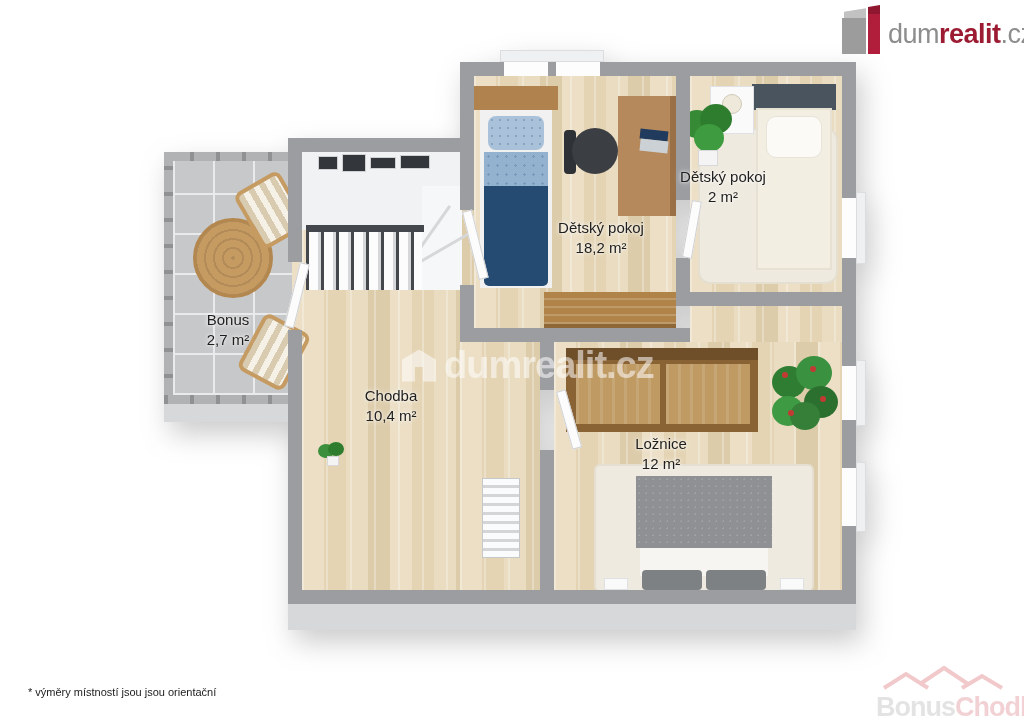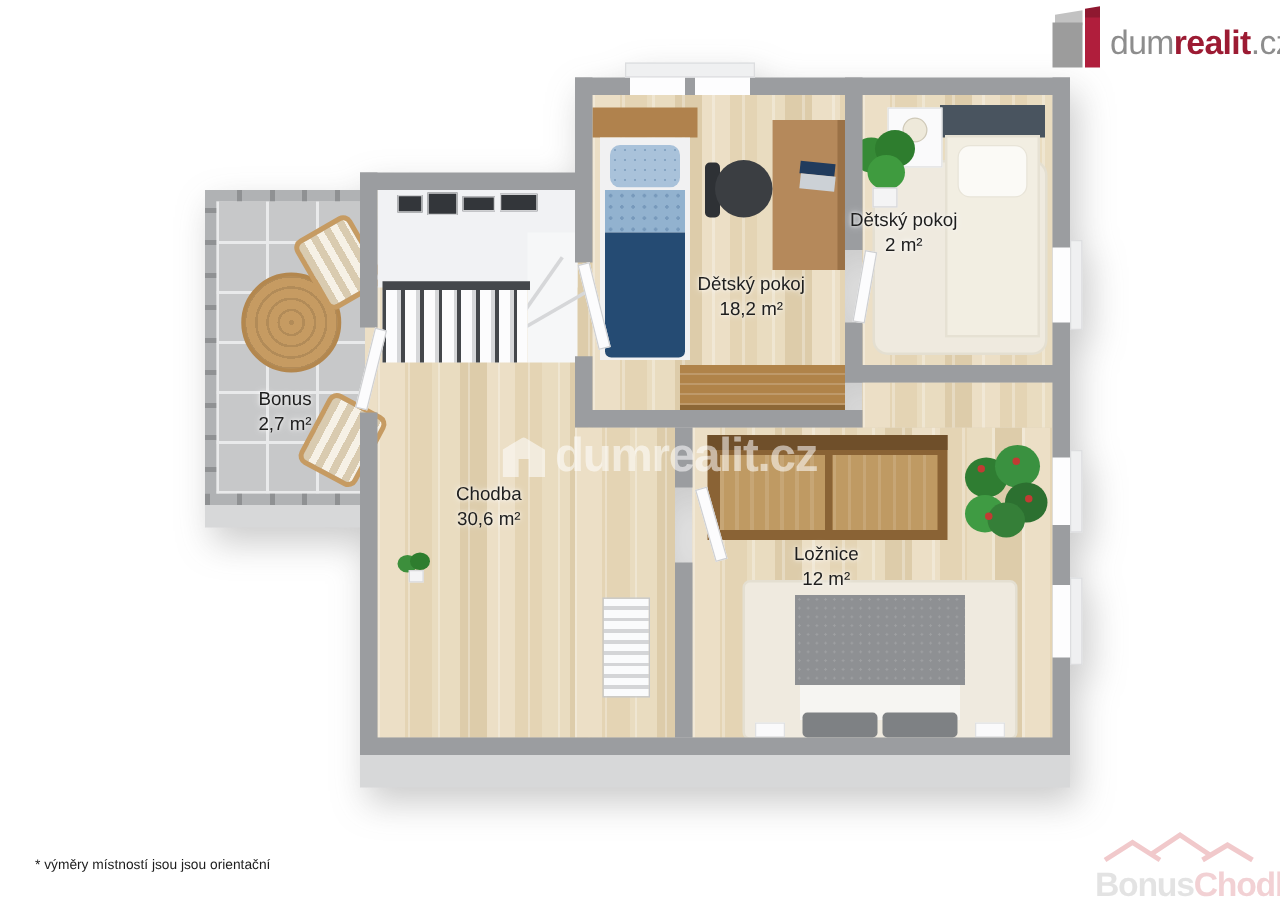--- a/index.html
+++ b/index.html
@@ -201,21 +201,21 @@
     <div class="abs doorleaf" style="left:692px;top:200px;width:10px;height:58px;transform:rotate(10deg);transform-origin:top left;"></div>
     <div class="abs doorleaf" style="left:556px;top:392px;width:10px;height:60px;transform:rotate(-16deg);transform-origin:top left;"></div>
   </div>
 
   <div class="room-label" style="left:228px;top:310px;">
     <div>Bonus</div>
     <div>2,7 m²</div>
   </div>
   <div class="room-label" style="left:391px;top:386px;">
     <div>Chodba</div>
-    <div>30,6 m²</div>
+    <div>10,4 m²</div>
   </div>
   <div class="room-label" style="left:601px;top:218px;">
     <div>Dětský pokoj</div>
     <div>18,2 m²</div>
   </div>
   <div class="room-label" style="left:723px;top:167px;">
     <div>Dětský pokoj</div>
     <div>2 m²</div>
   </div>
   <div class="room-label" style="left:661px;top:434px;">

